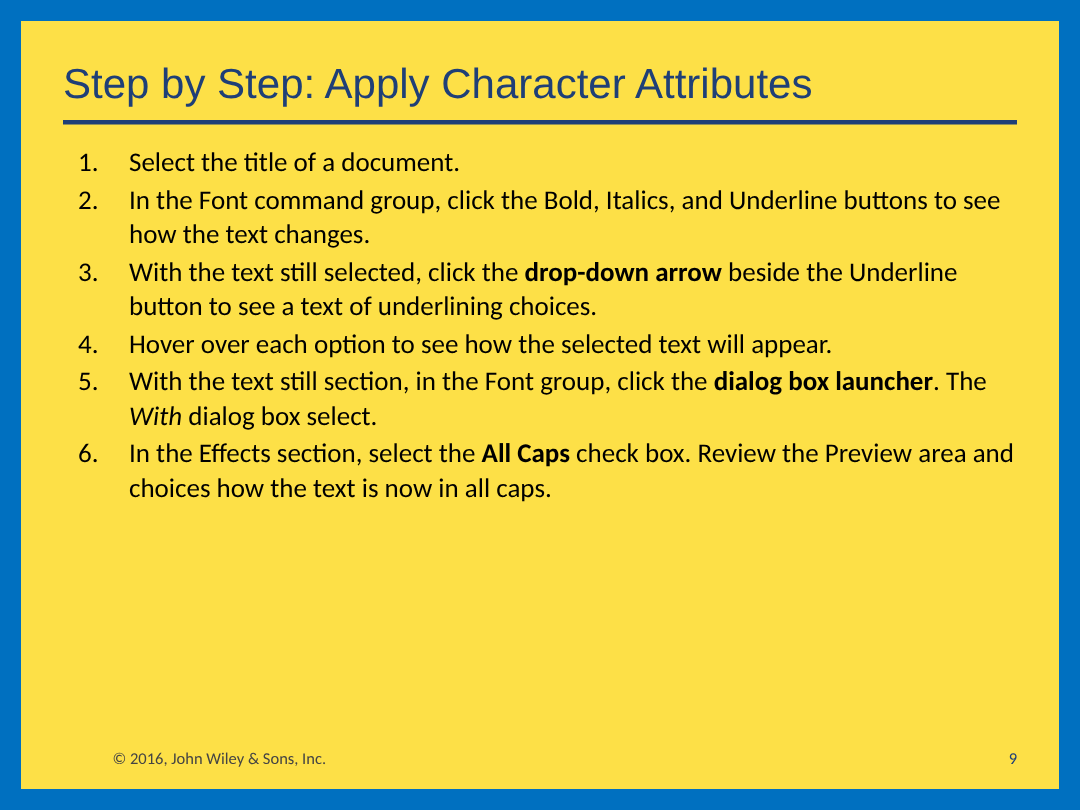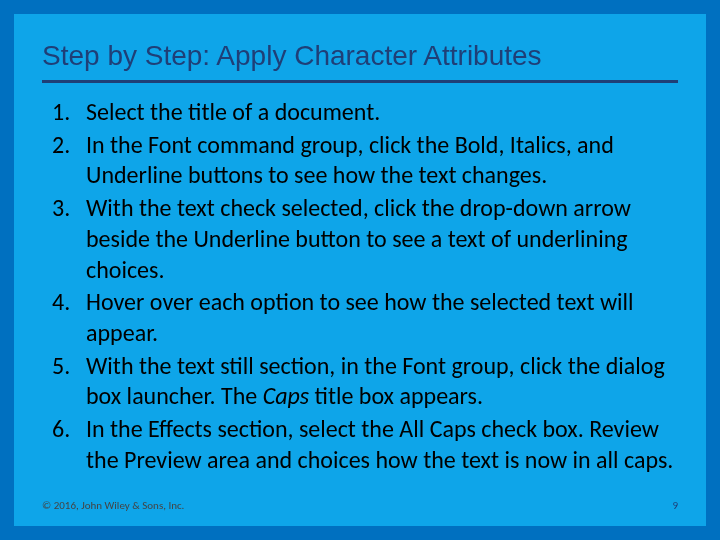--- a/index.html
+++ b/index.html
@@ -9,84 +9,85 @@
     background: #0070c0;
     font-family: Calibri, "Segoe UI", Arial, sans-serif;
     overflow: hidden;
   }
   .slide {
     position: absolute;
     top: 14px;
     left: 14px;
     right: 14px;
     bottom: 14px;
-    background: #0ea5e9;
+    background: #fde047;
     padding: 26px 28px 14px 28px;
     display: flex;
     flex-direction: column;
   }
   .title {
     font-size: 28px;
     color: #1f3f77;
     font-weight: 400;
     padding-bottom: 8px;
     border-bottom: 3px solid #1f3f77;
     margin-bottom: 14px;
     font-family: "Segoe UI", Arial, sans-serif;
   }
   .body {
     flex: 1;
-    font-size: 24px;
+    font-size: 18px;
     line-height: 1.28;
     color: #000;
   }
   ol.steps {
     list-style: none;
     counter-reset: step;
   }
   ol.steps > li {
     counter-increment: step;
     position: relative;
     padding-left: 44px;
     margin-bottom: 2px;
   }
   ol.steps > li::before {
     content: counter(step) ".";
     position: absolute;
     left: 10px;
     top: 0;
   }
-  .b { font-weight: 400; }
+  .b { font-weight: 700; }
   .i { font-style: italic; }
   .footer {
     display: flex;
     justify-content: space-between;
     font-size: 11px;
     color: #444;
     padding-top: 8px;
+    margin-left: 33px;
   }
   .footer .center { flex: 1; text-align: center; }
   .footer .right { min-width: 30px; text-align: right; color: #1f3f77; }
 </style>
 </head>
 <body>
 
 <div class="slide">
   <h1 class="title">Step by Step: Apply Character Attributes</h1>
 
   <div class="body">
     <ol class="steps">
       <li><span>Select the title of a document.</span></li>
       <li><span>In the Font command group, click the Bold, Italics, and Underline buttons to see how the text changes.</span></li>
       <li>
-        <span>With the text check selected, click the </span><span class="b">drop-down arrow</span><span> beside the Underline button to see a text of underlining choices.</span>
+        <span>With the text still selected, click the </span><span class="b">drop-down arrow</span><span> beside the Underline button to see a text of underlining choices.</span>
       </li>
       <li><span>Hover over each option to see how the selected text will appear.</span></li>
       <li>
-        <span>With the text still section, in the Font group, click the </span><span class="b">dialog box launcher</span><span>. The </span><span class="i">Caps</span><span> title box appears.</span>
+        <span>With the text still section, in the Font group, click the </span><span class="b">dialog box launcher</span><span>. The </span><span class="i">With</span><span> dialog box select.</span>
       </li>
       <li>
         <span>In the Effects section, select the </span><span class="b">All Caps </span><span>check box. Review the Preview area and choices how the text is now in all caps.</span>
       </li>
     </ol>
   </div>
 
   <div class="footer">
     <div>© 2016, John Wiley &amp; Sons, Inc.</div>
     <div class="right">9</div>

